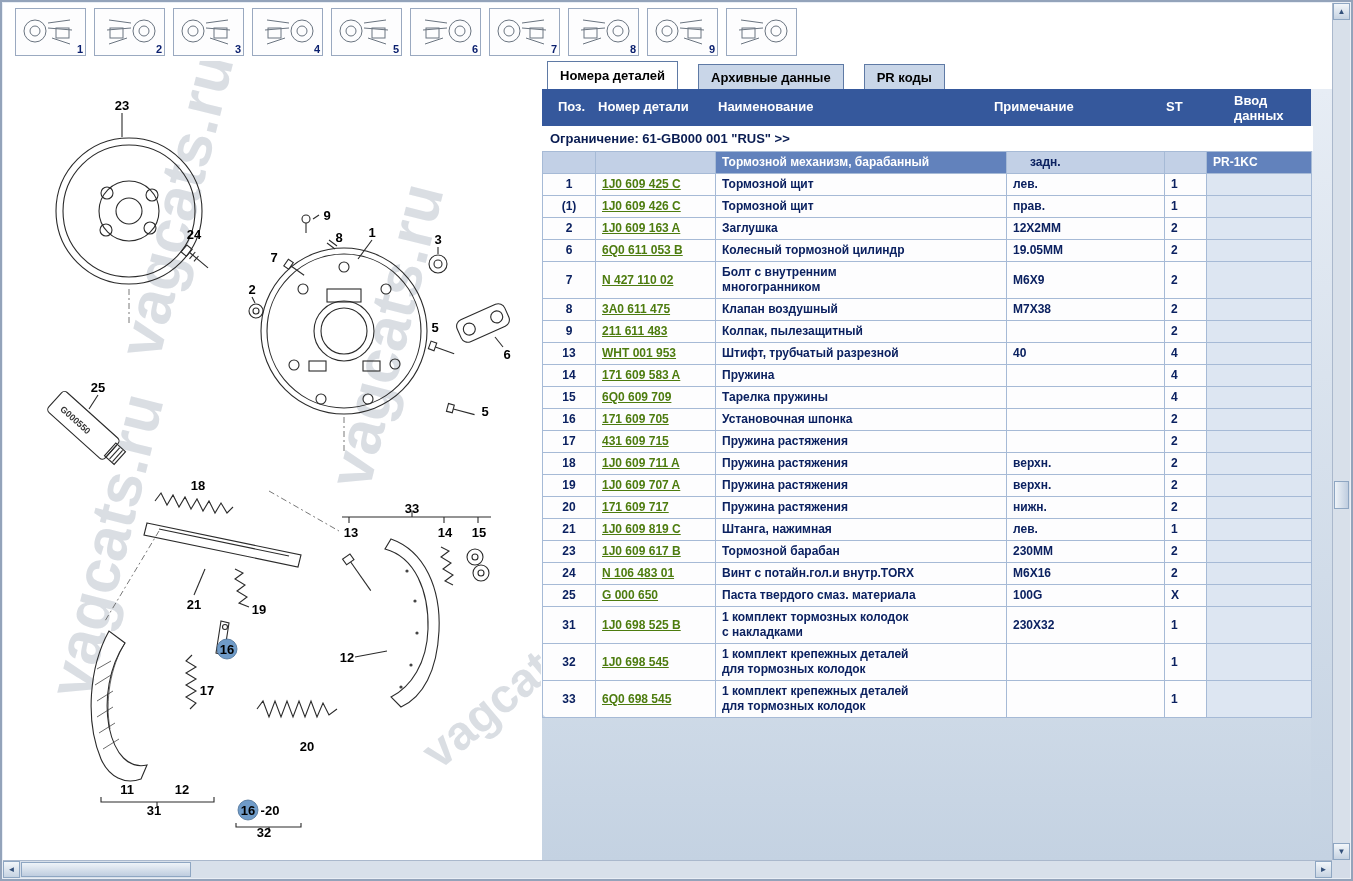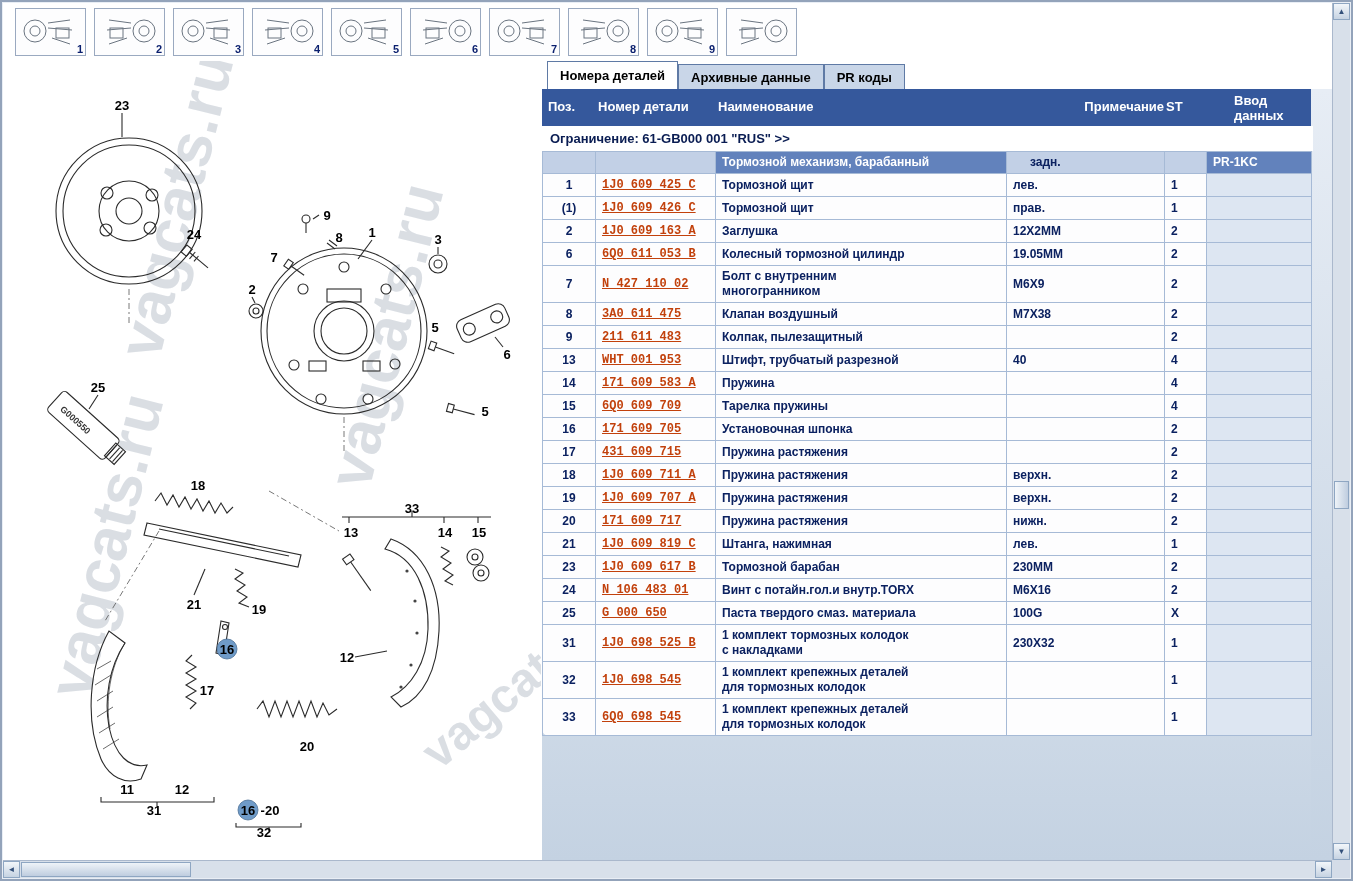--- a/index.html
+++ b/index.html
@@ -30,42 +30,42 @@
   
   .below-table{position:absolute;left:539px;top:148px;width:771px;bottom:0;
         background:linear-gradient(#f2f6fa,#c4d2e2);}
   .side-strip{position:absolute;left:1308px;top:86px;right:0;bottom:0;
         background:linear-gradient(#e7edf5,#c4d2e2);}
   .restriction-band{position:absolute;left:539px;top:123px;width:771px;height:25px;background:#fff;}
   .restriction-band .txt{font:bold 13px "Liberation Sans",sans-serif;color:#091c52;padding:5px 0 0 8px;}
 
   
   .tabs{position:absolute;left:544px;top:60px;height:26px;white-space:nowrap;}
-  .tab{display:inline-block;padding:5px 12px 4px 12px;margin-right:0;border:1px solid #5f7aa5;border-bottom:none;
+  .tab{display:inline-block;padding:5px 12px 4px 12px;margin-right:20px;border:1px solid #5f7aa5;border-bottom:none;
        background:#c9d6e8;font:bold 13px "Liberation Sans",sans-serif;color:#000;height:26px;cursor:pointer;}
   .tab.active{background:#fff;padding-top:6px;height:28px;position:relative;top:-2px;}
 
   
   .thead-bar{position:absolute;left:539px;top:86px;width:769px;height:37px;background:#35589c;}
   .thead-bar span{position:absolute;font:bold 13px "Liberation Sans",sans-serif;color:#fff;}
-  .h-pos{left:6px;top:10px;}
+  .h-pos{left:16px;top:10px;}
   .h-part{left:56px;top:10px;}
   .h-name{left:176px;top:10px;}
-  .h-note{left:464px;top:10px;width:158px;text-align:right;}
+  .h-note{left:452px;top:10px;width:158px;}
   .h-st{left:624px;top:10px;}
   .h-model{left:668px;top:4px;white-space:pre-line;line-height:16px;margin-left:24px;}
 
   
   #parts-table{position:absolute;left:539px;top:148px;border-collapse:collapse;table-layout:fixed;width:769px;background:#fdfdfe;border-radius:7px;}
   #parts-table td{border:1px solid #a6bad6;font:bold 12px "Liberation Sans",sans-serif;color:#0b2160;
         padding:3px 6px;line-height:15px;vertical-align:middle;overflow:hidden;}
   #parts-table td.pos{text-align:center;padding:3px 2px;}
   #parts-table td.name{white-space:pre-line;}
   #parts-table td.model{background:#dde6f2;margin-left:39px;}
-  #parts-table a.plink{color:#c2410c;text-decoration:underline;cursor:pointer;font-family:Liberation Mono, monospace;}
+  #parts-table a.plink{color:#4d7c0f;text-decoration:underline;cursor:pointer;}
   #parts-table td.gcell{background:#c2d0e6;padding-left:23px;}
   #parts-table td.gname{background:#6282bc;color:#fff;}
 
   
   .vscroll{position:absolute;top:1px;right:1px;width:18px;bottom:19px;background:#d8e0ea;border-left:1px solid #aab8cc;}
   .hscroll{position:absolute;left:1px;bottom:1px;height:18px;right:19px;background:#d8e0ea;border-top:1px solid #aab8cc;}
   .sbtn{position:absolute;width:17px;height:17px;background:linear-gradient(#f2f6fa,#c6d3e2);
         border:1px solid #8ea6c2;color:#33507a;font-size:8px;line-height:15px;text-align:center;cursor:pointer;}
   .vscroll .up{top:0;left:0;}
   .vscroll .down{bottom:0;left:0;}

